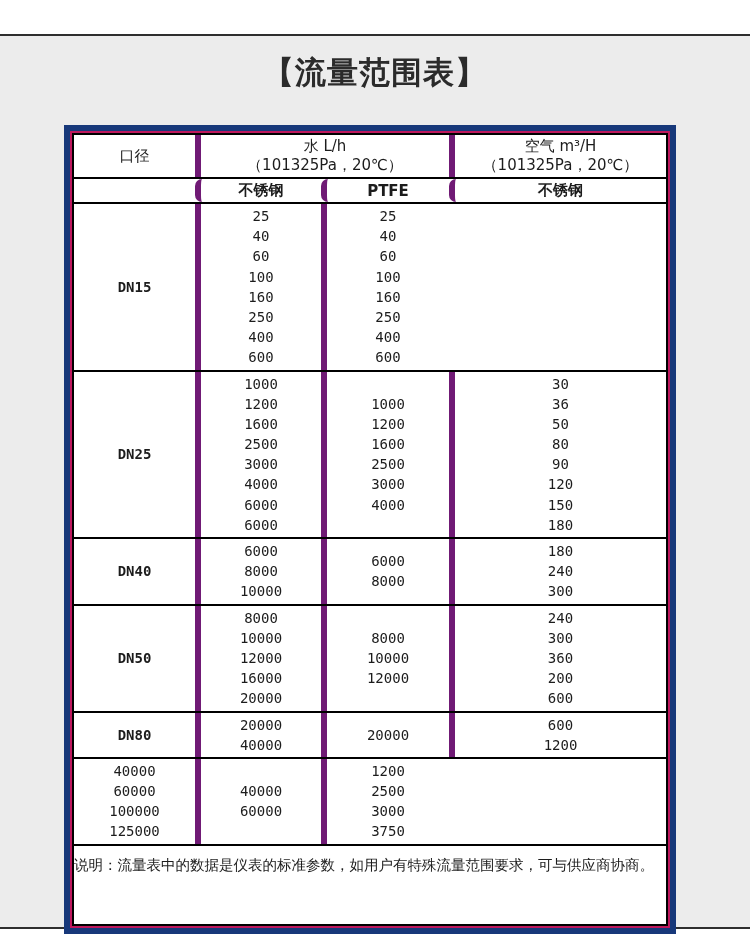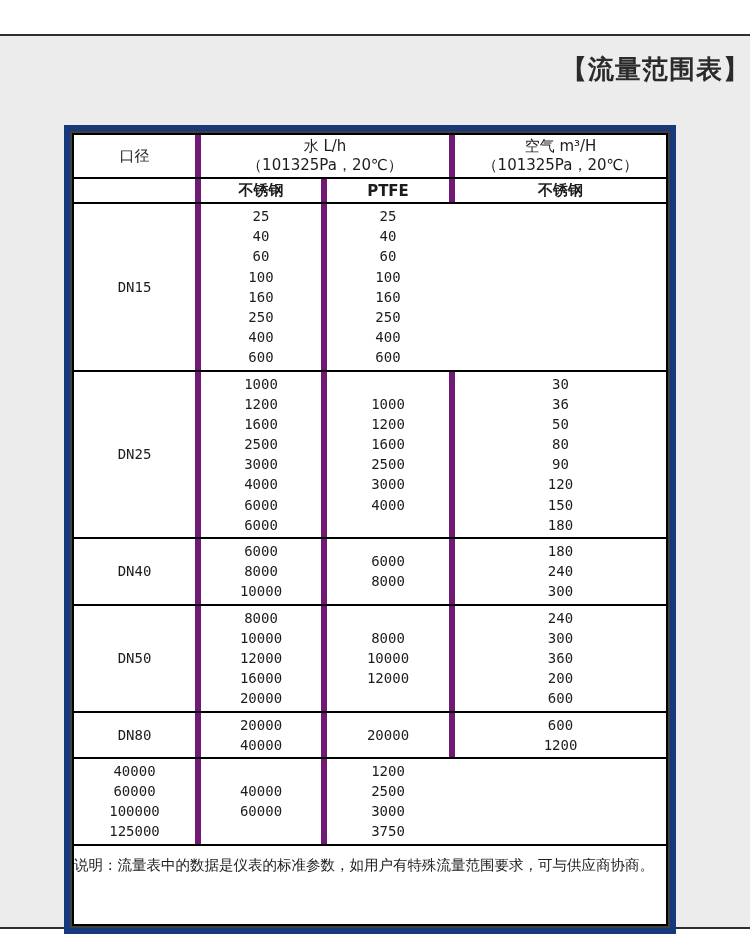--- a/index.html
+++ b/index.html
@@ -15,51 +15,51 @@
     position:absolute;
     left:0; right:0;
     top:34px; height:895px;
     background:var(--page-bg,#ececec);
     border-top:2px solid #2e2e2e;
     border-bottom:2px solid #2e2e2e;
   }
   .page-title {
     position:absolute;
     top:52px; left:0; right:0;
-    text-align:right;
-    font-size:26px;
+    text-align:center;
+    font-size:31px;
     font-weight:700;
     letter-spacing:1px;
     color:#2b2b2b;
   }
   .table-frame {
     position:absolute;
     left:64px; top:125px;
     width:612px;
     border:6px solid var(--blue,#17387a);
-    background:#404040;
+    background:#be185d;
     padding:2px;
   }
   .tbl {
     border:2px solid #000;
     background:#fff;
     font-size:14px;
   }
   .grid-row { display:grid; grid-template-columns:121px 126px 128px 1fr; }
   .grid-row.h1 { grid-template-columns:121px 254px 1fr; }
   .cell { border-left:6px solid #701a75; display:flex; flex-direction:column; align-items:center; justify-content:center; text-align:center; }
   .cell:first-child { border-left:none; }
   .h1 { min-height:42px; }
   .h1 .cell { line-height:19px; font-size:15px; padding:2px 0; }
   .h2 { border-top:2px solid #000; }
-  .h2 .cell { min-height:23px; font-weight:700; font-size:15px; justify-content:center; }
+  .h2 .cell { min-height:23px; font-weight:700; font-size:15px; justify-content:center;border-radius:7px; }
   .h2 .cell.blank { font-weight:400; }
   .section { border-top:2px solid #000; }
   .section .cell { justify-content:flex-start; padding:2px 2px; font-family:"DejaVu Sans Mono","DejaVu Sans",monospace; }
-  .section .cell.c-dia { justify-content:center; font-size:14px; }
+  .section .cell.c-dia { justify-content:center; font-size:14px;font-weight:bold; }
   .section .cell.c-ptfe { justify-content:center; }
   .val-line { line-height:20.2px; height:20.2px; font-size:14px; white-space:nowrap; }
   .note-row { border-top:2px solid #000; min-height:80px; padding:7px 12px 30px 0; font-size:14.5px; line-height:25px; text-align:left; }
 </style>
 </head>
 <body style="--blue: #17387a; --page-bg: #ececec;">
 
 <div class="page-band"></div>
 
 <div class="page-title">【流量范围表】</div>

